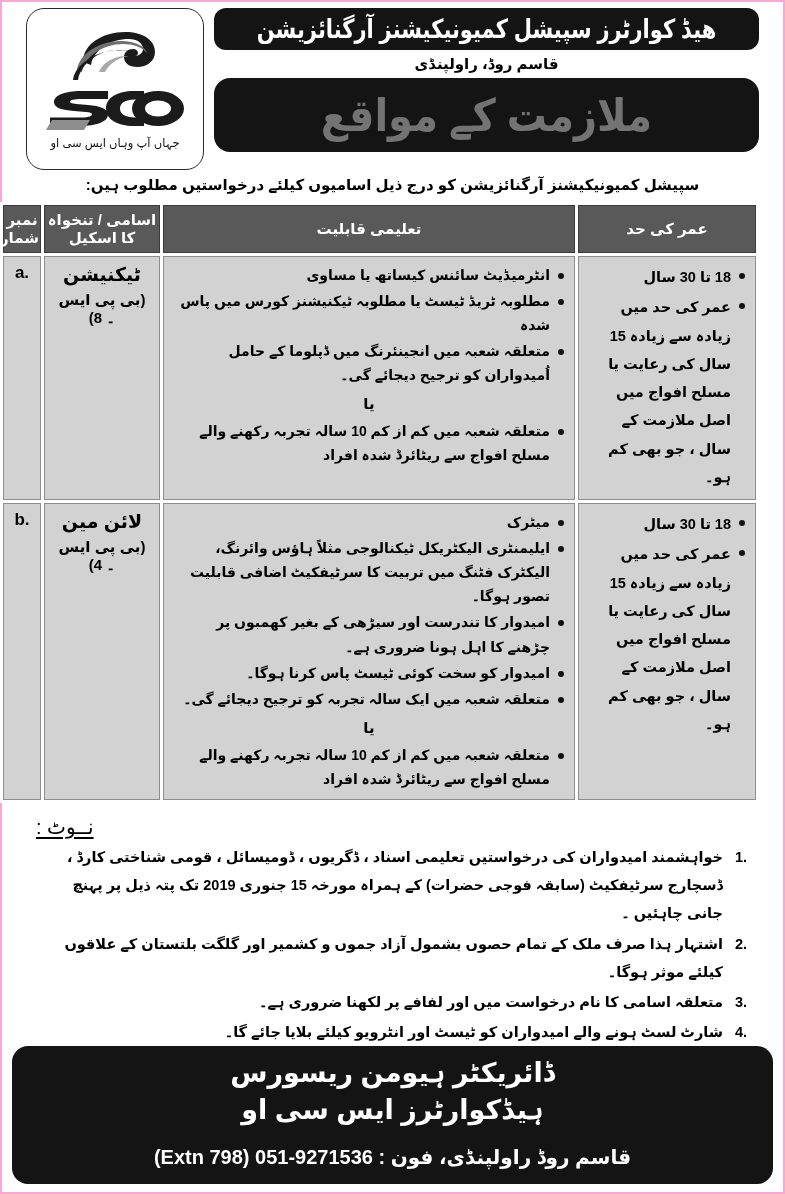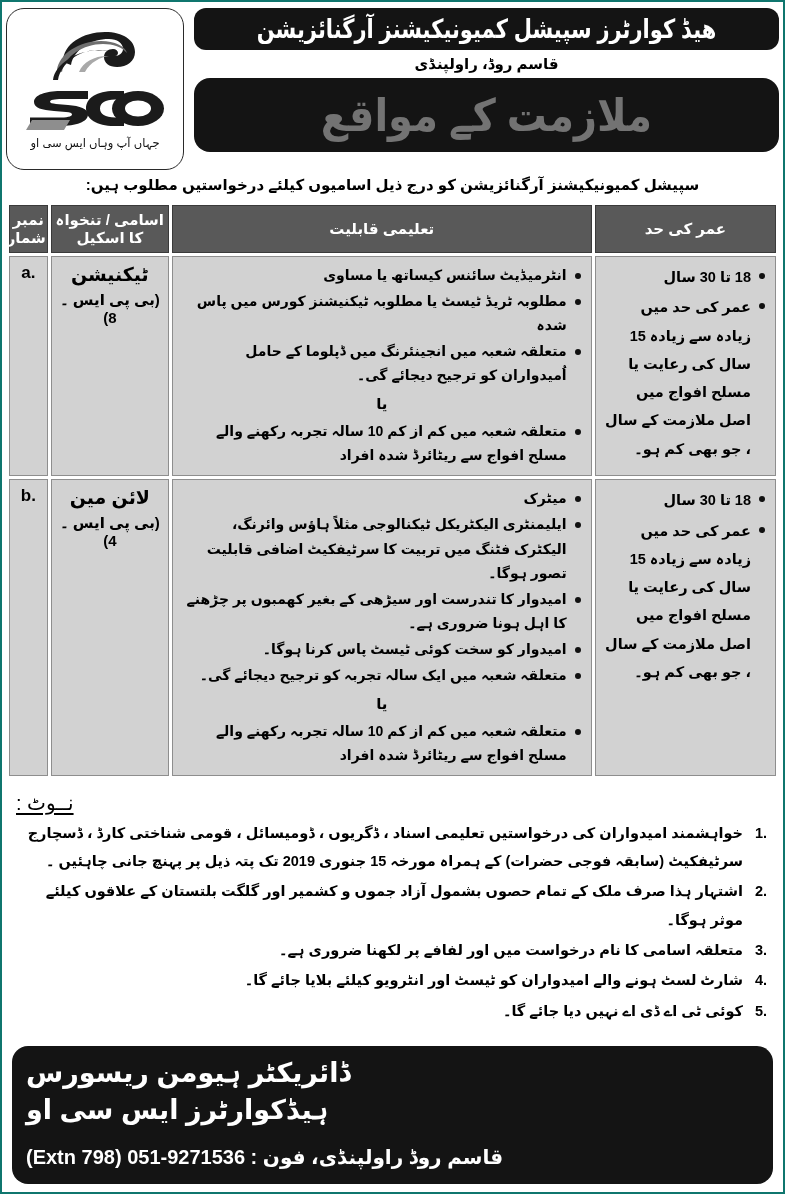--- a/index.html
+++ b/index.html
@@ -7,23 +7,23 @@
   body{
     width:785px;height:1194px;
     font-family:"Liberation Sans","DejaVu Sans",sans-serif;
     color:#000;
     overflow:hidden;
   }
   .page{
     position:relative;
     width:785px;height:1194px;
     box-sizing:border-box;
-    border:2px solid #0f766e;
+    border:2px solid #f9a8d4;
     background:#fff;
-    padding:6px 4px;
+    padding:6px 24px;
   }
 
   
   .header{
     display:flex;flex-direction:row;align-items:stretch;
     height:162px;
   }
   .header-left{
     flex:1 1 auto;display:flex;flex-direction:column;
     justify-content:flex-start;padding-left:6px;
@@ -150,21 +150,21 @@
     content:counter(n) ".";
     position:absolute;right:2px;top:0;
     direction:ltr;font-weight:700;font-size:14.5px;
   }
 
   
   .footer{
     position:absolute;left:10px;right:10px;bottom:8px;
     background:#141414;color:#fff;border-radius:16px;
     padding:10px 14px 12px 14px;
-    text-align:left;
+    text-align:center;
   }
   .footer .f1{font-size:27px;font-weight:800;line-height:1.3;}
   .footer .f2{font-size:27px;font-weight:800;line-height:1.35;letter-spacing:1px;}
   .footer .f3{
     font-size:20px;font-weight:700;line-height:1.5;margin-top:2px;
   }
   .footer .f3 .ltr{direction:ltr;display:inline-block;unicode-bidi:embed;margin-top:12px;}
 </style>
 </head>
 <body>

